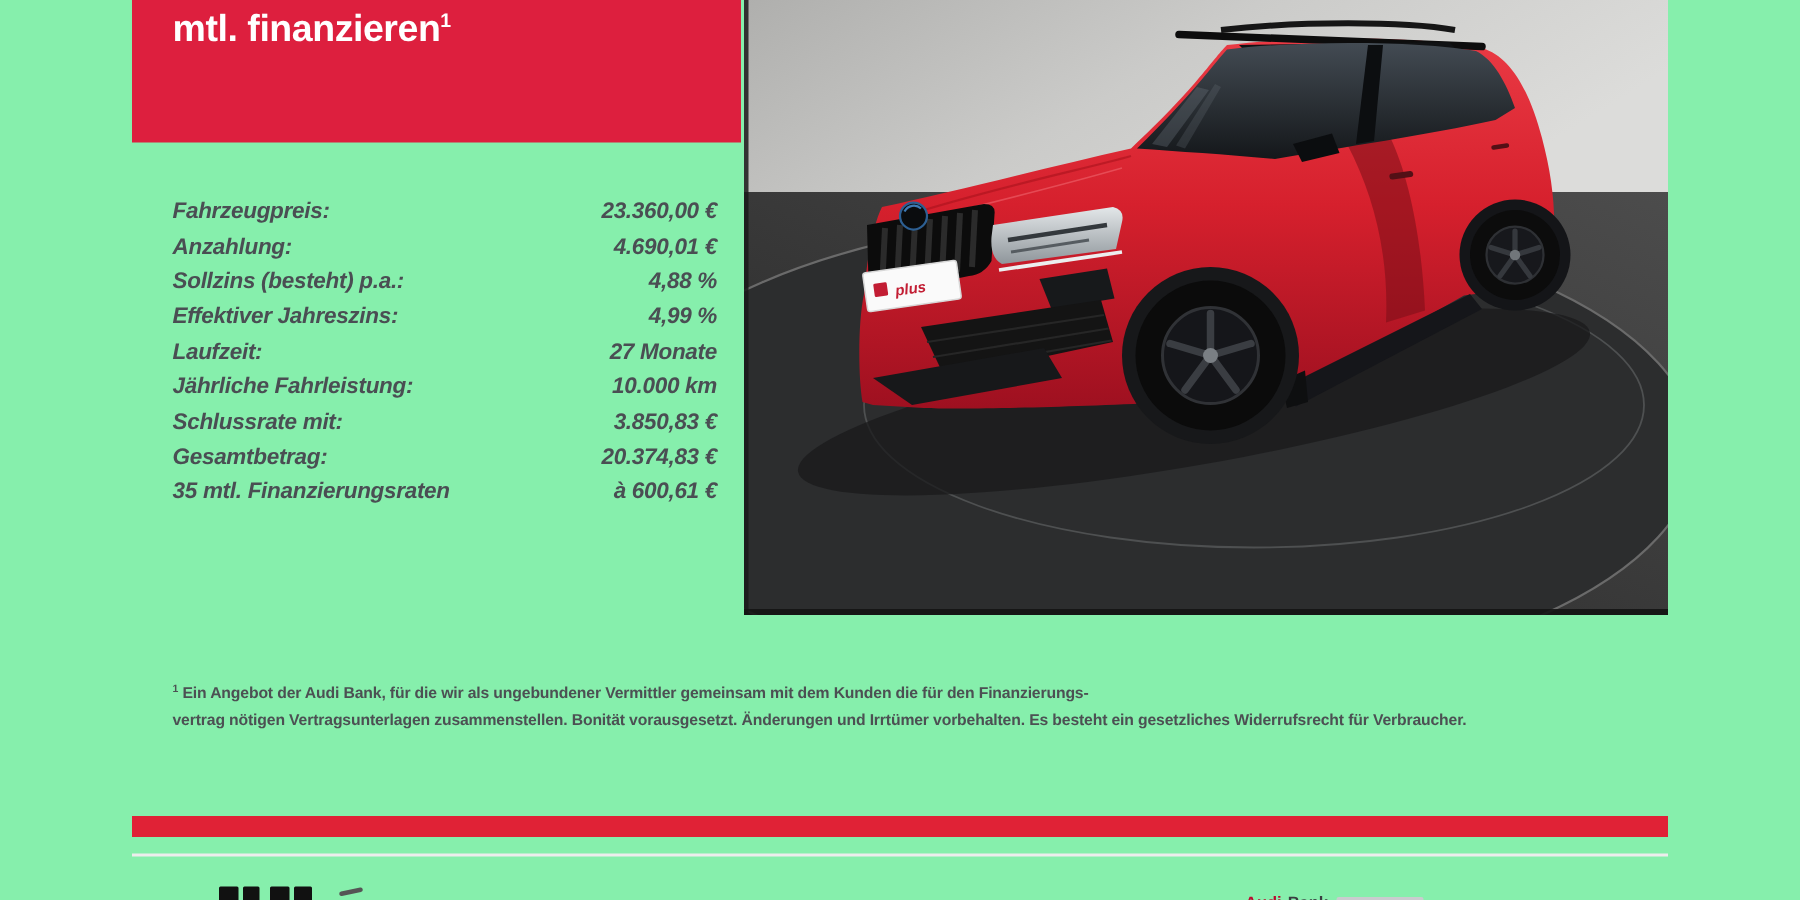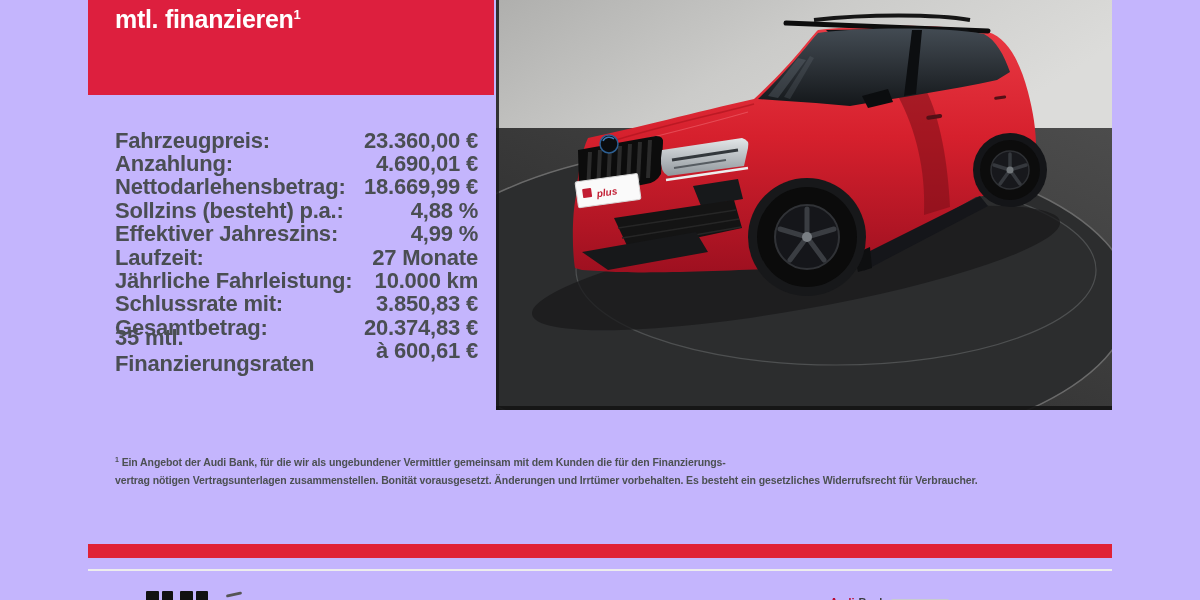--- a/index.html
+++ b/index.html
@@ -1,34 +1,34 @@
 <!DOCTYPE html>
 <html><head>
 <meta charset="utf-8">
 <style>
   * { margin:0; padding:0; box-sizing:border-box; }
   html,body { width:1200px; height:600px; background:#ffffff; overflow:hidden;
               font-family:"Liberation Sans", sans-serif; }
-  .stage { position:relative; width:1200px; height:600px; background:#c4b5fd; }
+  .stage { position:relative; width:1200px; height:600px; background:#86efac; }
 
   
   .banner { position:absolute; left:88px; top:0; width:406px; height:95px;
             background:#dd1f3e; color:#ffffff; }
   .banner-title { position:absolute; left:27px; top:5px; font-size:25px; font-weight:bold;
                   letter-spacing:-0.3px; }
   .banner-title sup { font-size:13px; vertical-align:9px; font-weight:bold; }
 
   
   .photo { position:absolute; left:496px; top:0; width:616px; height:410px; }
   .photo svg { display:block; }
 
   
   .finance { position:absolute; left:115px; top:129px; width:363px; color:#4a4e53; }
   .f-row { display:flex; justify-content:space-between; height:23.4px; align-items:center;
-           font-size:22px; font-weight:bold; letter-spacing:-0.2px; }
+           font-size:15px; font-weight:bold; letter-spacing:-0.2px;font-style:italic; }
   .f-row .val { text-align:right; white-space:nowrap; }
 
   
   .footnote { position:absolute; left:115px; top:451px; width:900px; color:#4c5053;
               font-size:10.5px; font-weight:600; line-height:17.5px; letter-spacing:-0.1px; }
   .footnote sup { font-size:7px; vertical-align:4px; }
 
   
   .red-bar { position:absolute; left:88px; top:544px; width:1024px; height:14px; background:#e02236; }
   .divider { position:absolute; left:88px; top:569px; width:1024px; height:2px; background:#ededed; }
@@ -205,24 +205,20 @@
   <div class="finance">
     <div class="f-row">
         <span class="lbl">Fahrzeugpreis:</span>
         <span class="val">23.360,00 €</span>
       </div>
     <div class="f-row">
         <span class="lbl">Anzahlung:</span>
         <span class="val">4.690,01 €</span>
       </div>
     <div class="f-row">
-        <span class="lbl">Nettodarlehensbetrag:</span>
-        <span class="val">18.669,99 €</span>
-      </div>
-    <div class="f-row">
         <span class="lbl">Sollzins (besteht) p.a.:</span>
         <span class="val">4,88 %</span>
       </div>
     <div class="f-row">
         <span class="lbl">Effektiver Jahreszins:</span>
         <span class="val">4,99 %</span>
       </div>
     <div class="f-row">
         <span class="lbl">Laufzeit:</span>
         <span class="val">27 Monate</span>

